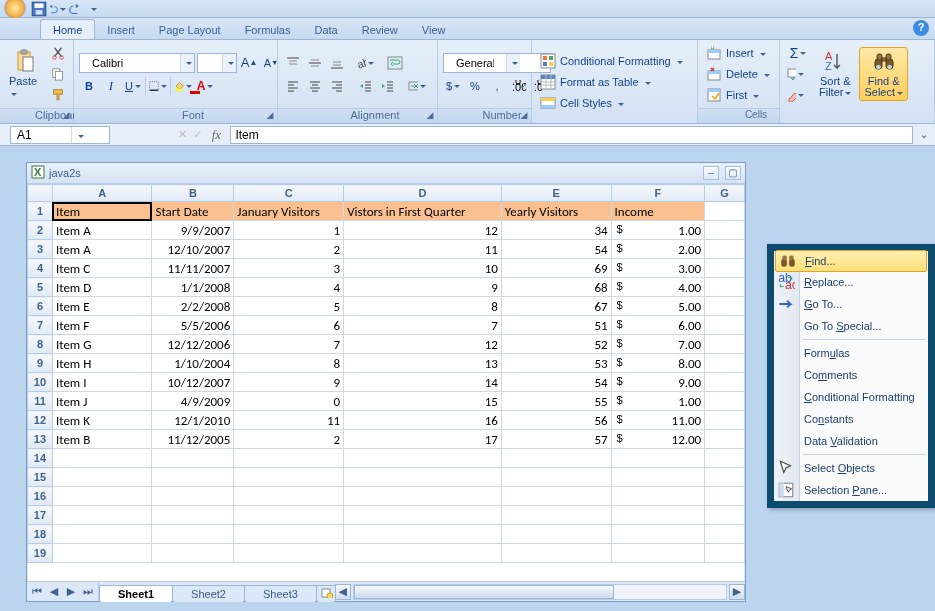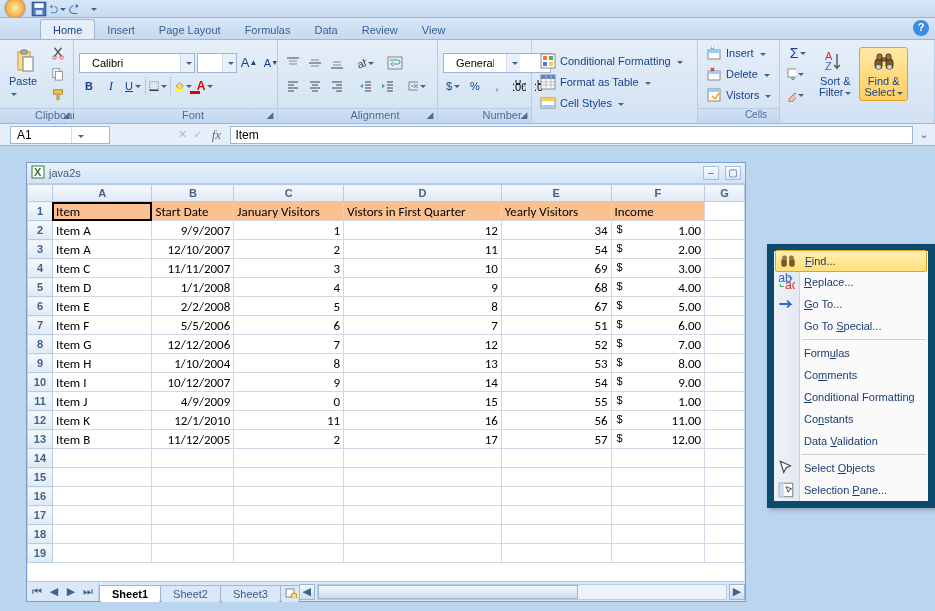--- a/index.html
+++ b/index.html
@@ -67,21 +67,21 @@
   td.cell.currency{text-align:right;}
   td.cell .cursym{float:left;padding-left:2px;}
   .hdrcell{background:#fac090;color:#000;}
   td.selected{outline:2px solid #000;outline-offset:-2px;}
 
   
   .wb-footer{height:20px;display:flex;align-items:stretch;border-top:1px solid #b7cde6;background:#dbe8f7;}
   .nav-btns{display:flex;align-items:center;padding:0 2px;gap:1px;border-right:1px solid #b7cde6;}
   .nav-btn{width:16px;height:16px;display:flex;align-items:center;justify-content:center;color:#436289;}
   .sheet-tabs{display:flex;align-items:flex-end;}
-  .sheet-tab{padding:2px 12px;border:1px solid #9bb6d6;border-bottom:none;background:#dbe8f7;font-size:11px;color:#3c5b86;margin-right:-1px;border-radius:0 0 3px 3px;transform:translateY(1px);}
+  .sheet-tab{padding:2px 18px;border:1px solid #9bb6d6;border-bottom:none;background:#dbe8f7;font-size:11px;color:#3c5b86;margin-right:-1px;border-radius:0 0 3px 3px;transform:translateY(1px);}
   .sheet-tab.active{background:#fff;font-weight:bold;color:#000;}
   .sheet-tab.new{width:20px;padding:2px 4px;}
   .hscroll{flex:1;display:flex;align-items:center;}
   .scrollbar{flex:1;height:16px;background:#eef3fa;border:1px solid #b7cde6;position:relative;margin:0 2px;}
   .scroll-thumb{position:absolute;left:0;top:0;height:14px;width:260px;background:linear-gradient(#f5f8fc,#cfdced);border:1px solid #9bb6d6;}
   .scroll-arrow{width:16px;height:16px;background:linear-gradient(#f5f8fc,#cfdced);border:1px solid #9bb6d6;display:flex;align-items:center;justify-content:center;color:#436289;}
 
   
   .context-menu { position:absolute; top:98px; right:0; width:168px; background:#fafafa; border:7px solid #0c4a6e; box-shadow:2px 2px 4px rgba(0,0,0,0.25); z-index:50;}
   .context-menu .gutter{position:absolute;left:0;top:0;bottom:0;width:26px;background:linear-gradient(to right,#eef2f7,#e3e9f1);border-right:1px solid #c7d2e0;}
@@ -408,21 +408,21 @@
               </svg></span>
             <span>Delete</span>
             <span class="chev"></span>
           </div>
       <div class="txtbtn">
             <span class="ico"><svg viewBox="0 0 16 16">
                 <rect x="2" y="2" width="12" height="12" fill="#fff" stroke="#888"></rect>
                 <rect x="2" y="2" width="12" height="3" fill="#9cf"></rect>
                 <path d="M6 9l3 3 4-6" fill="none" stroke="#f90" stroke-width="1.4"></path>
               </svg></span>
-            <span>Vistors</span>
+            <span>First</span>
             <span class="chev"></span>
           </div>
     </div>
       </div>
     <div class="ribbon-group-label">Cells</div>
   </div>
 
   <div class="ribbon-group" style="flex:1;">
     <div class="ribbon-group-body">
       <div class="col" style="gap:1px;">

